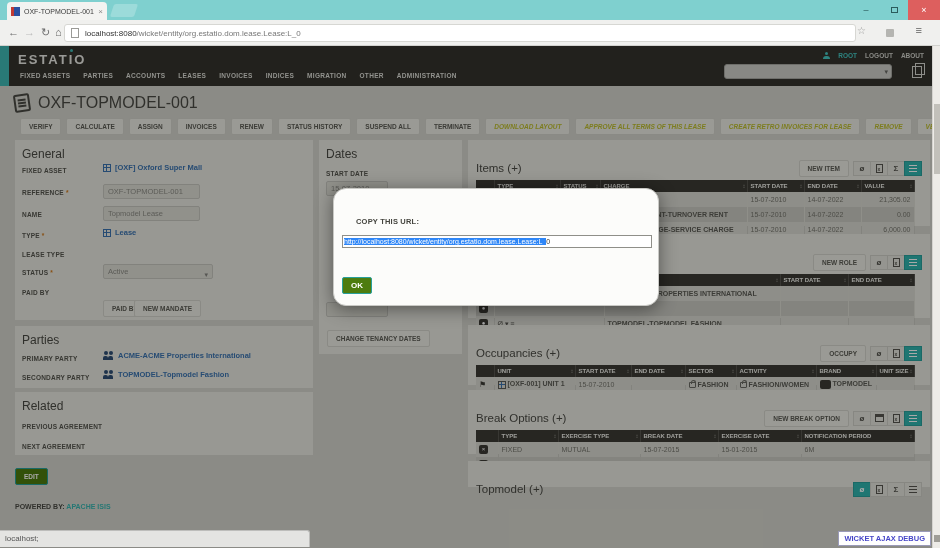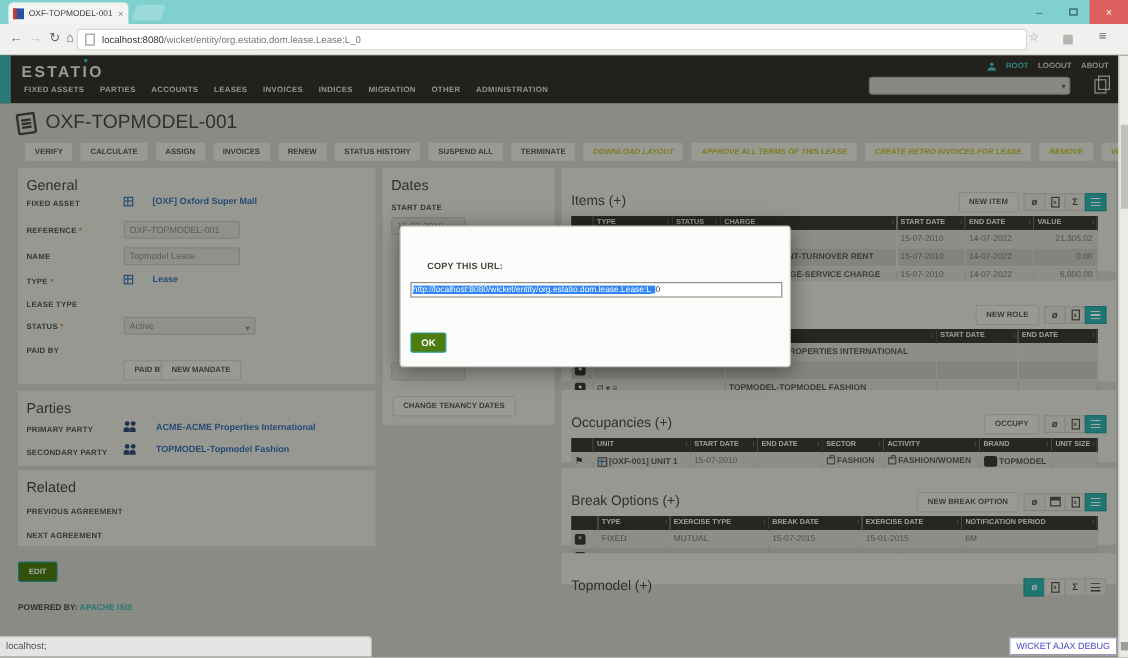--- a/index.html
+++ b/index.html
@@ -68,21 +68,21 @@
 
   
   .panel { position:absolute; background:#e7e7df; }
   .panel h2 { font-size:12px; font-weight:normal; color:#4a4a44; padding:7px 0 0 7px; }
   .flabel { position:absolute; font-size:6.5px; font-weight:bold; color:#55554e; letter-spacing:.2px; }
   .req::after { content:" *"; color:#cf7a1f; }
   .tinput { position:absolute; background:#dcdcd4; border:1px solid #c6c6be; border-radius:2px; height:15px;
             font-size:7.5px; color:#8d8d85; line-height:13px; padding:0 4px; overflow:hidden; white-space:nowrap; }
   .tsel .caret { position:absolute; right:4px; top:3px; font-size:7px; color:#84847e; }
   .link { font-size:7.5px; font-weight:bold; color:#3b73af; white-space:nowrap; }
-  .vrow { position:absolute; display:flex; align-items:flex-end; gap:16px; }
+  .vrow { position:absolute; display:flex; align-items:flex-end; gap:4px; }
   .blue-sq { width:8px; height:8px; border:1px solid #3b73af; position:relative; flex:0 0 auto; }
   .blue-sq::before { content:""; position:absolute; left:2px; top:0; bottom:0; width:1px; background:#3b73af; }
   .blue-sq::after { content:""; position:absolute; top:2px; left:0; right:0; height:1px; background:#3b73af; }
   .ppl { width:11px; height:9px; position:relative; flex:0 0 auto; }
   .ppl::before { content:""; position:absolute; left:1px; top:0; width:4px; height:4px; border-radius:50%; background:#2f4e74; box-shadow:5px 0 0 #2f4e74; }
   .ppl::after { content:""; position:absolute; left:0; top:4.5px; width:5px; height:4px; border-radius:2px 2px 0 0; background:#2f4e74; box-shadow:5px 0 0 #2f4e74; }
   .powered { position:absolute; left:15px; top:457px; font-size:7px; font-weight:bold; color:#4a4a44; }
   .powered a { color:#3ab5b0; text-decoration:none; }
 
   
@@ -108,33 +108,33 @@
   .mini { display:inline-block; width:9px; height:9px; background:#3c3b35; border-radius:2px; color:#fff;
           font-size:6px; line-height:9px; text-align:center; vertical-align:middle; }
   .bag { display:inline-block; width:7px; height:6px; border:1px solid #6a6a63; border-radius:0 0 1px 1px; position:relative; vertical-align:middle; margin-right:2px; }
   .bag::before { content:""; position:absolute; left:1px; top:-3px; width:3px; height:3px; border:1px solid #6a6a63; border-bottom:none; border-radius:3px 3px 0 0; }
   .case { display:inline-block; width:9px; height:6px; background:#3c3b35; border-radius:1px; position:relative; vertical-align:middle; margin-right:2px; }
   .case::before { content:""; position:absolute; left:2px; top:-2px; width:4px; height:2px; border:1px solid #3c3b35; border-bottom:none; }
   .flag { font-size:8px; color:#3c3b35; }
 
   
   .modal { position:absolute; left:333px; top:142px; width:326px; height:118px; background:#fcfcfa;
-           border:1px solid #c9c9c5; border-radius:3px; box-shadow:0 3px 18px rgba(0,0,0,.45); z-index:50; }
+           border:1px solid #c9c9c5; border-radius:13px; box-shadow:0 3px 18px rgba(0,0,0,.45); z-index:50; }
   .mlabel { position:absolute; left:22px; top:28px; font-size:7.5px; font-weight:bold; color:#44443e; letter-spacing:.2px; }
   .murl { position:absolute; left:8px; top:46px; width:310px; height:13px; border:1px solid #8f8f89; background:#fff;
           font-size:7px; line-height:11px; padding:0 1px; white-space:nowrap; overflow:hidden; }
   .msel { background:#2e86f7; color:#fff; } .mtail { color:#333; }
   .mok { position:absolute; left:8px; top:88px; font-size:8px; padding:3px 8px; }
 
   
   .status-bubble { position:absolute; left:0; top:484px; width:310px; height:17px; background:#e4e4e2;
                    border-top:1px solid #bdbdbb; border-right:1px solid #bdbdbb; border-radius:0 3px 0 0;
                    font-size:8px; color:#555; line-height:16px; padding-left:5px; z-index:60; }
   .wicket-debug { position:absolute; right:9px; top:485px; background:#fff; border:1px solid #9a9ab8;
-                  color:#4646c8; font-size:7.5px; font-weight:normal; padding:2px 5px; z-index:60; }
+                  color:#4646c8; font-size:7.5px; font-weight:bold; padding:2px 5px; z-index:60; }
   .scrollbar { position:absolute; right:0; top:0; width:8px; height:502px; background:#edebe7; border-left:1px solid #d5d3cf; z-index:60; }
   .scrollbar .thumb { position:absolute; left:1px; top:58px; width:6px; height:70px; background:#c2c0ba; }
   .scrollbar .foot { position:absolute; left:1px; bottom:6px; width:6px; height:7px; background:#9f9d97; }
 </style>
 </head>
 <body>
 
 <div class="screen">
 
   <div class="titlebar">

